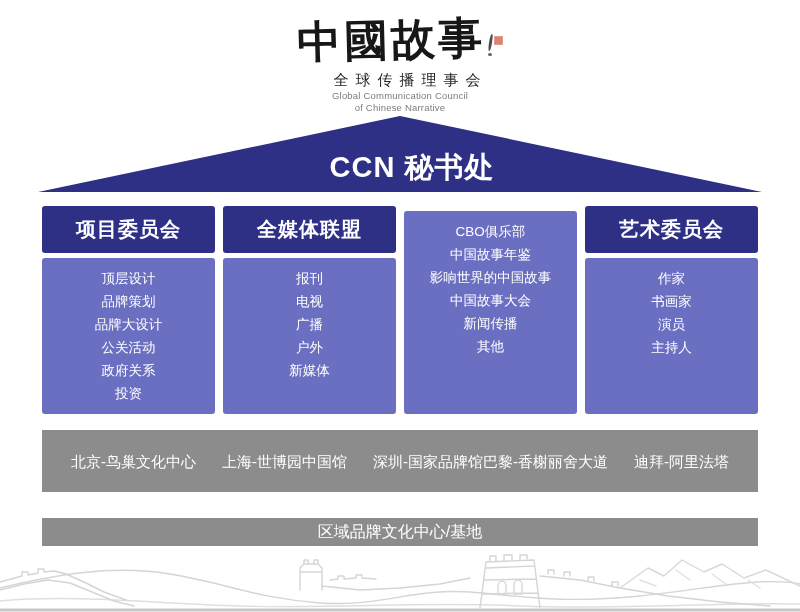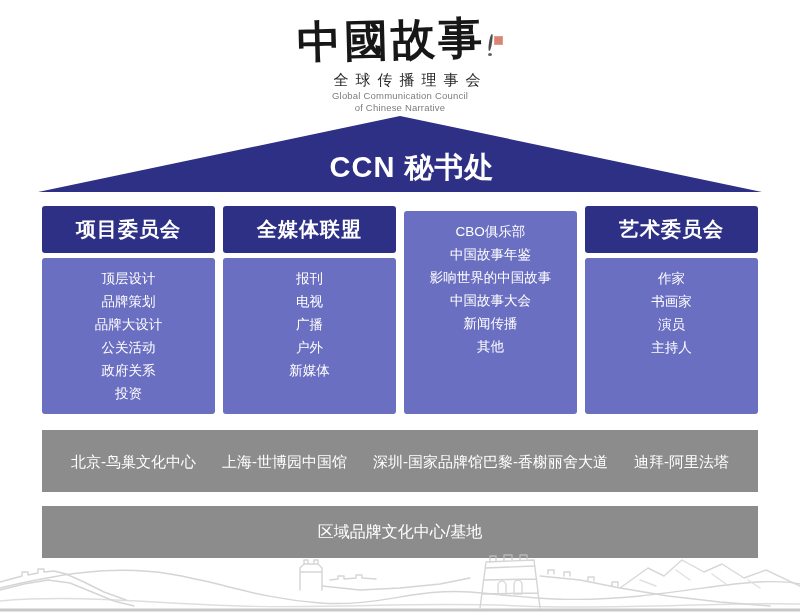--- a/index.html
+++ b/index.html
@@ -53,21 +53,21 @@
   }
   .col-item{white-space:nowrap;}
 
   
   .bar{
     position:absolute;left:42px;width:716px;background:#8c8c8c;color:#ffffff;
     display:flex;flex-direction:row;align-items:center;justify-content:center;
   }
   .bar1{top:430px;height:62px;}
   .bar-line{display:flex;gap:26px;font-size:15px;line-height:23px;font-weight:500;}
-  .bar2{top:506px;height:52px;font-size:16px;font-weight:500;}
+  .bar2{top:518px;height:28px;font-size:16px;font-weight:500;}
 
   
   .greatwall{position:absolute;bottom:0;left:0;display:block;opacity:.75;}
 </style>
 </head>
 <body>
 
 <div class="stage">
 
   <header class="logo">

